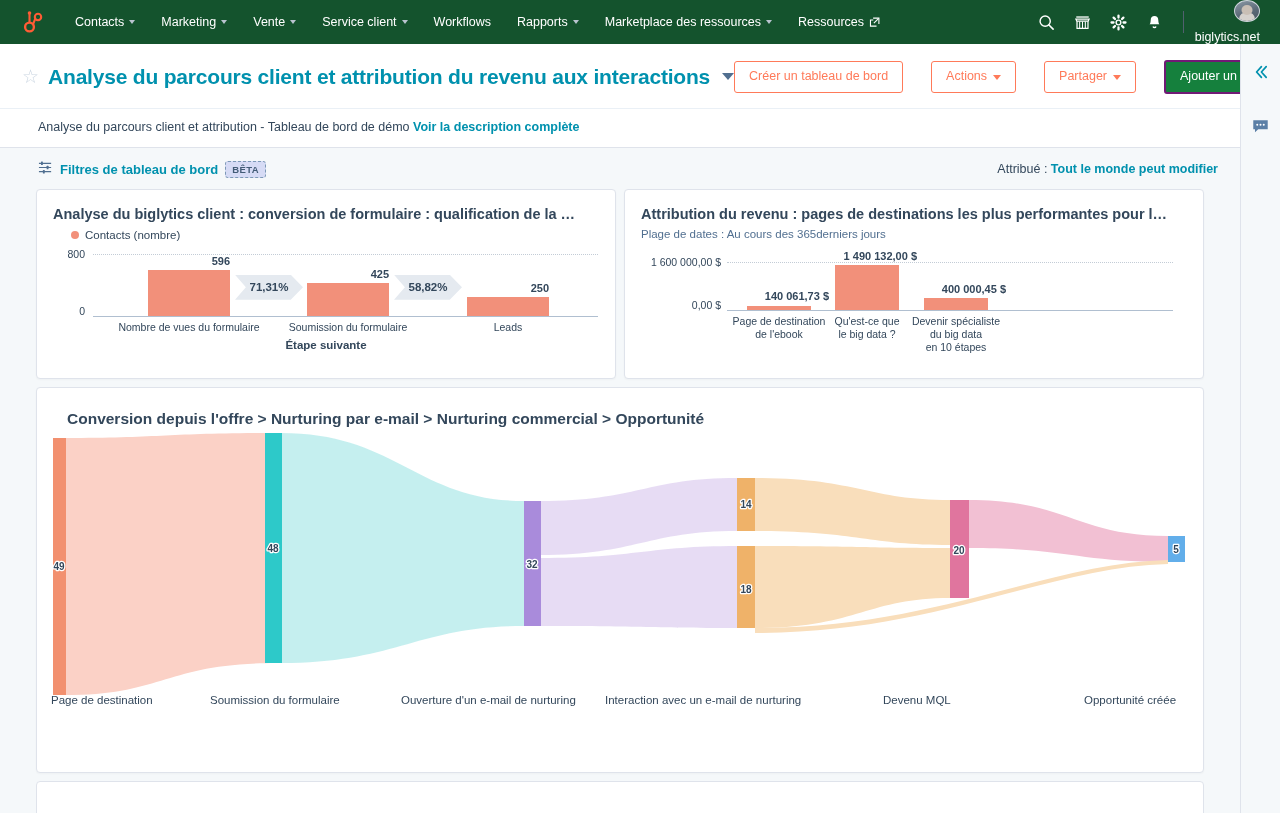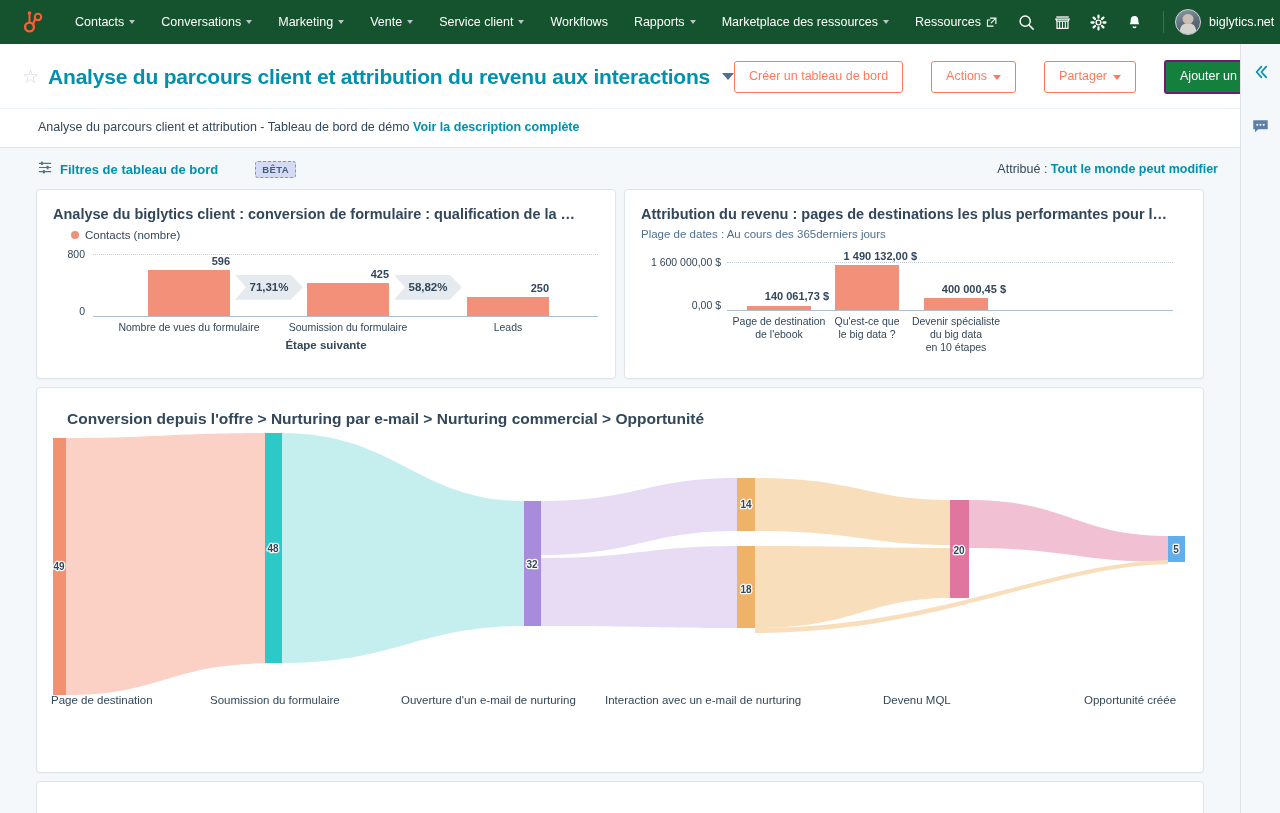--- a/index.html
+++ b/index.html
@@ -32,22 +32,22 @@
     border-top: 4px solid #b9c4cf;
   }
   .ext-icon { margin-left: 5px; display:inline-flex; }
   .nav-right { display: flex; align-items: center; gap: 2px; }
   .nav-icon-btn {
     width: 34px; height: 44px; display: flex; align-items: center;
     justify-content: center; cursor: pointer;
   }
   .nav-divider { width: 1px; height: 22px; background: #51606f; margin: 0 9px; }
   .account {
-    display: flex; align-items: center; gap: 8px; cursor: pointer;
-    padding: 0 6px 0 0; height: 44px;
+    display: flex; align-items: flex-end; gap: 8px; cursor: pointer;
+    padding: 0 6px 0 0; height: 44px; flex-direction: column;
   }
   .avatar {
     width: 26px; height: 26px; border-radius: 50%;
     background: linear-gradient(160deg,#8d9aa6 0%, #5c6a78 55%, #49565f 100%);
     border: 1.5px solid #cfd6dc; overflow: hidden; position: relative;
   }
   .avatar::after {
     content: ""; position: absolute; left: 50%; top: 55%;
     width: 16px; height: 14px; transform: translateX(-50%);
     border-radius: 50% 50% 0 0; background: #d6d2cd;
@@ -113,21 +113,20 @@
   
   .filter-bar {
     display: flex; align-items: center; padding: 12px 22px 10px 38px;
   }
   .filter-left { display: flex; align-items: center; gap: 7px; cursor: pointer; }
   .filter-label { color: #0091AE; font-size: 13px; font-weight: bold; }
   .beta-badge {
     background: #d6dbf5; color: #425b76; font-size: 9.5px; font-weight: bold;
     letter-spacing: .4px; padding: 2px 6px; border-radius: 3px;
     border: 1px dashed #7c98b6;
-    margin-left: 30px;
   }
   .filter-right { margin-left: auto; font-size: 12.5px; color: #33475B; }
   .filter-right a { color: #0091AE; font-weight: bold; text-decoration: none; cursor:pointer; }
 
   
   .cards-row { display: flex; gap: 8px; padding: 0 36px; }
   .card {
     background: #fff; border: 1px solid #dfe3eb; border-radius: 4px;
     box-shadow: 0 1px 2px rgba(0,0,0,.03);
   }
@@ -196,24 +195,20 @@
       <circle cx="10.5" cy="18" r="4.4" fill="none" stroke="#FF5C35" stroke-width="2.4"></circle>
       <path d="M10.5 13.6 L10.5 4.5" stroke="#FF5C35" stroke-width="2.1" fill="none"></path>
       <path d="M13.6 16.4 L16.3 9.6" stroke="#FF5C35" stroke-width="2.1" fill="none"></path>
       <circle cx="10.5" cy="4" r="1.8" fill="#FF5C35"></circle>
     </svg>
   </div>
 
   <div class="nav-items">
     <div class="nav-item">
       <span>Contacts</span>
-      <i class="caret"></i>
-    </div>
-    <div class="nav-item">
-      <span>Conversations</span>
       <i class="caret"></i>
     </div>
     <div class="nav-item">
       <span>Marketing</span>
       <i class="caret"></i>
     </div>
     <div class="nav-item">
       <span>Vente</span>
       <i class="caret"></i>
     </div>

